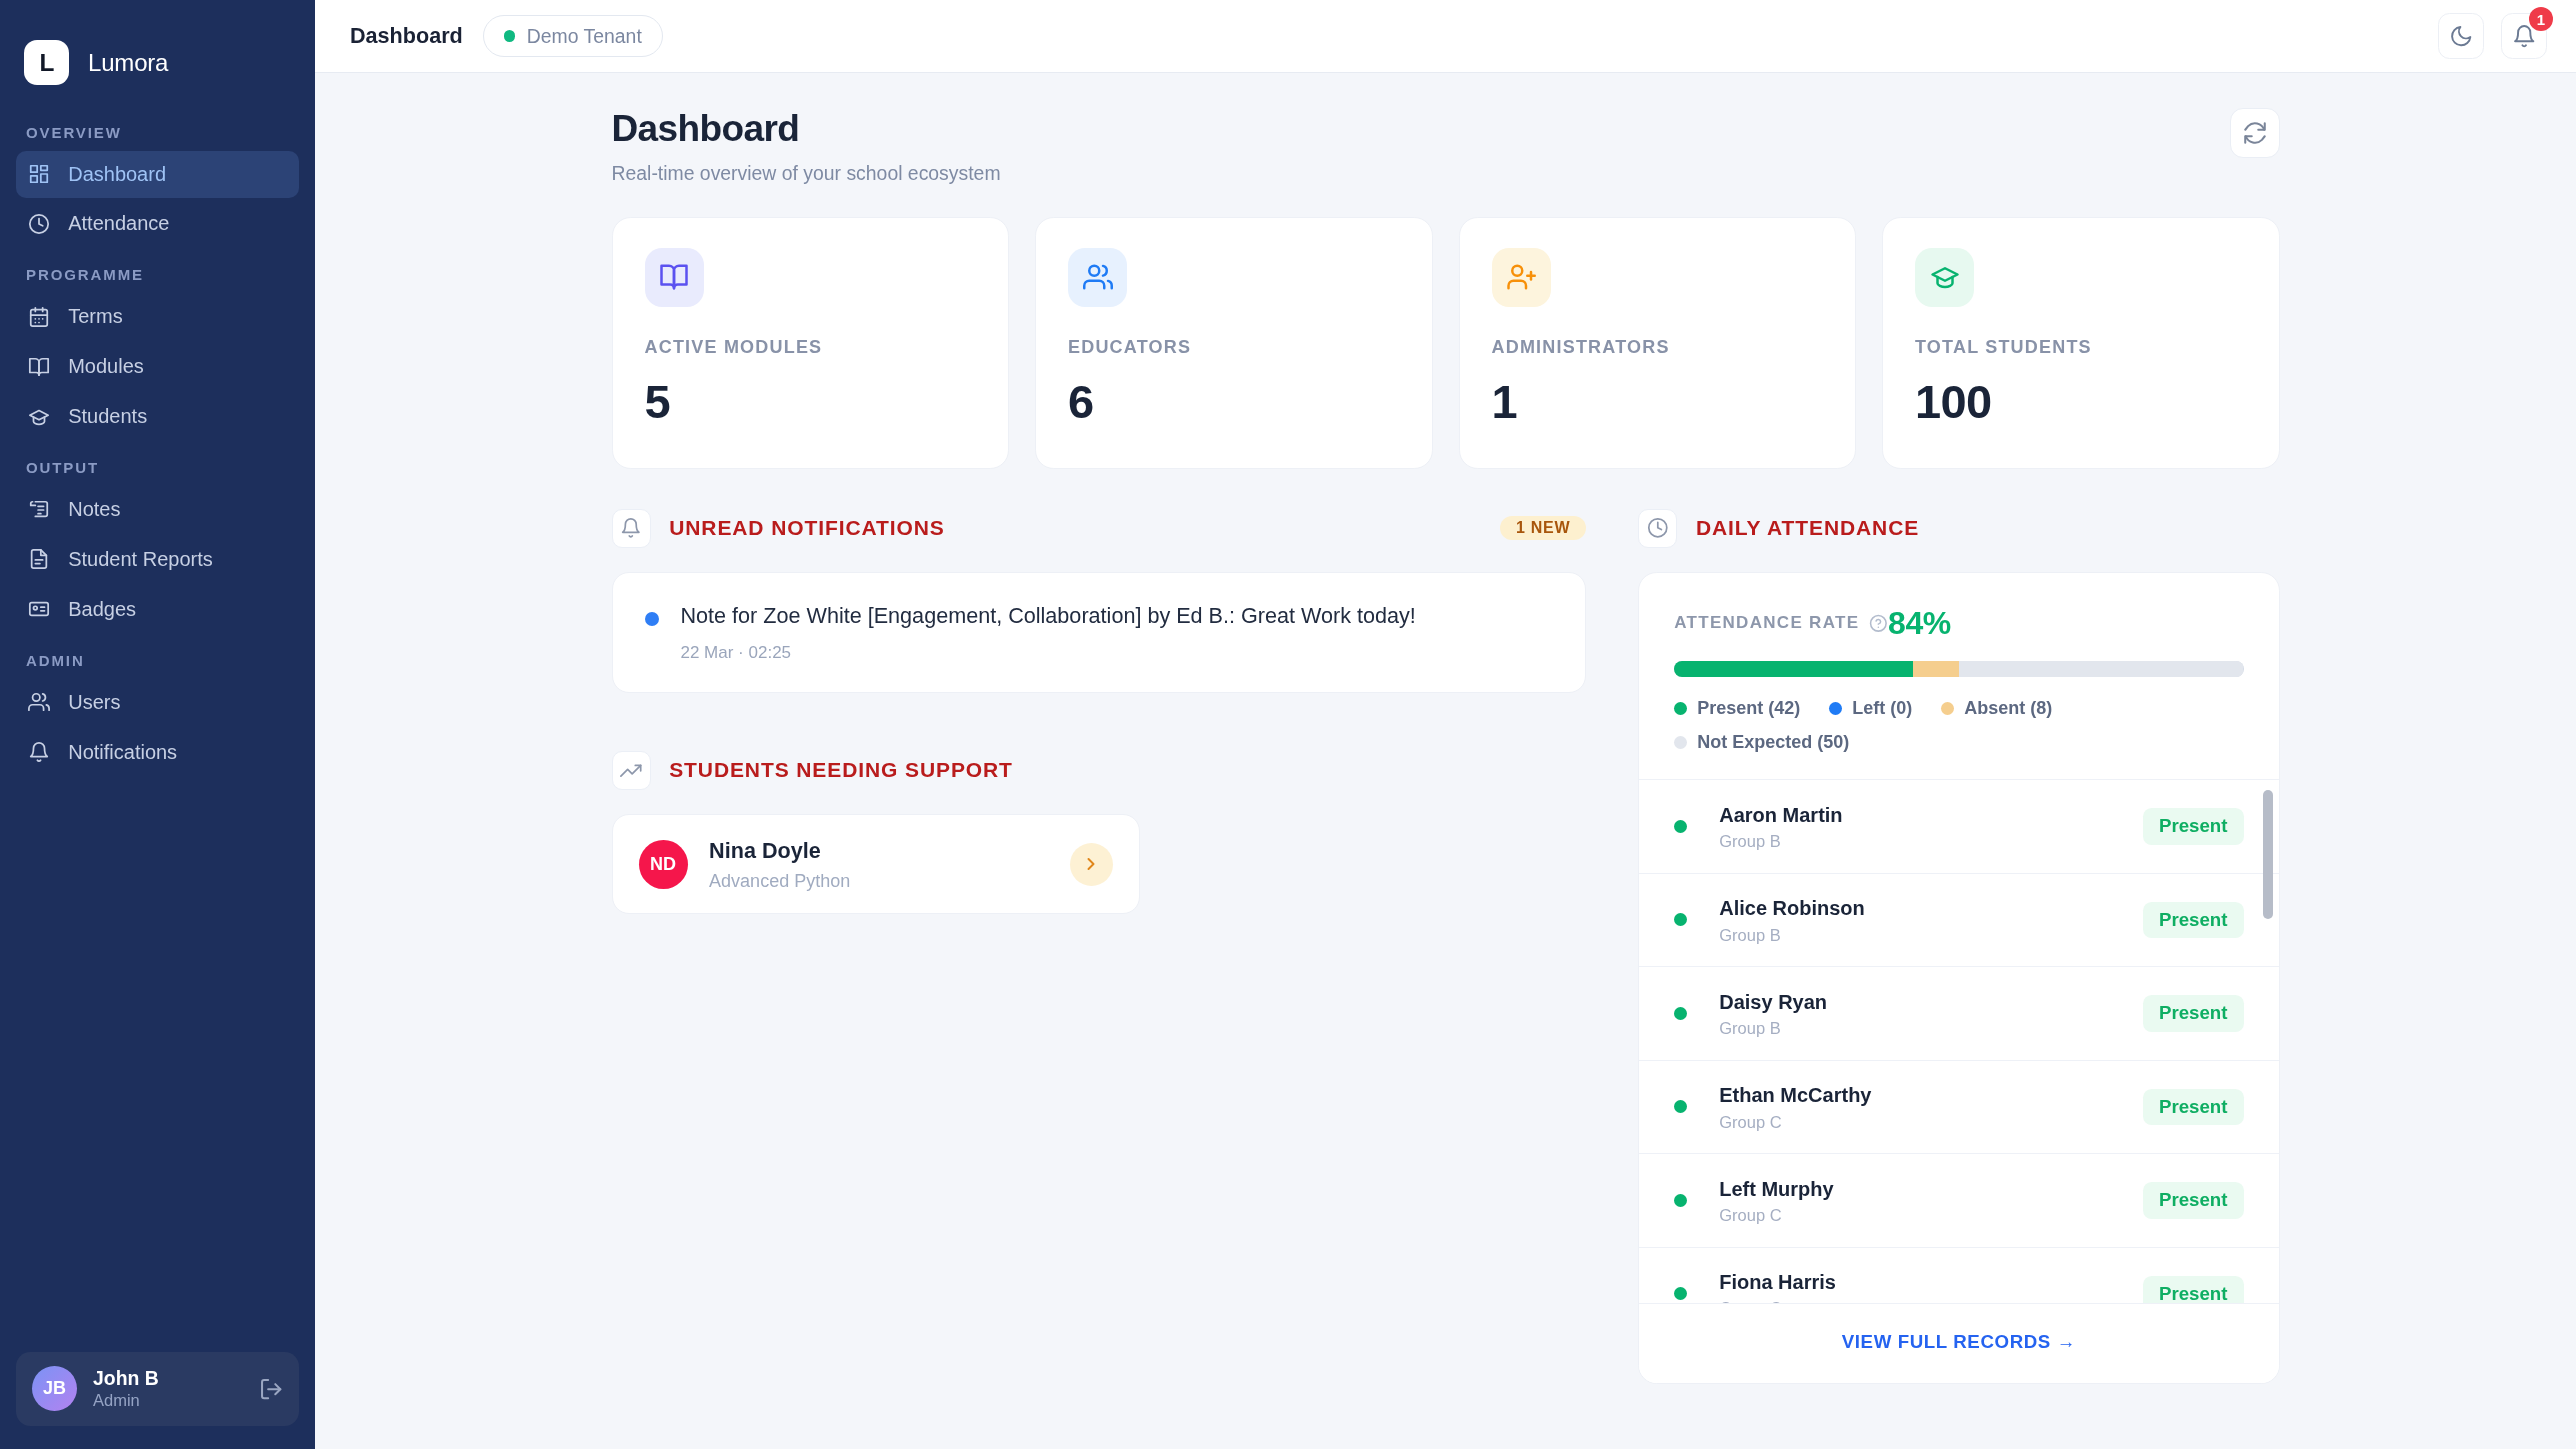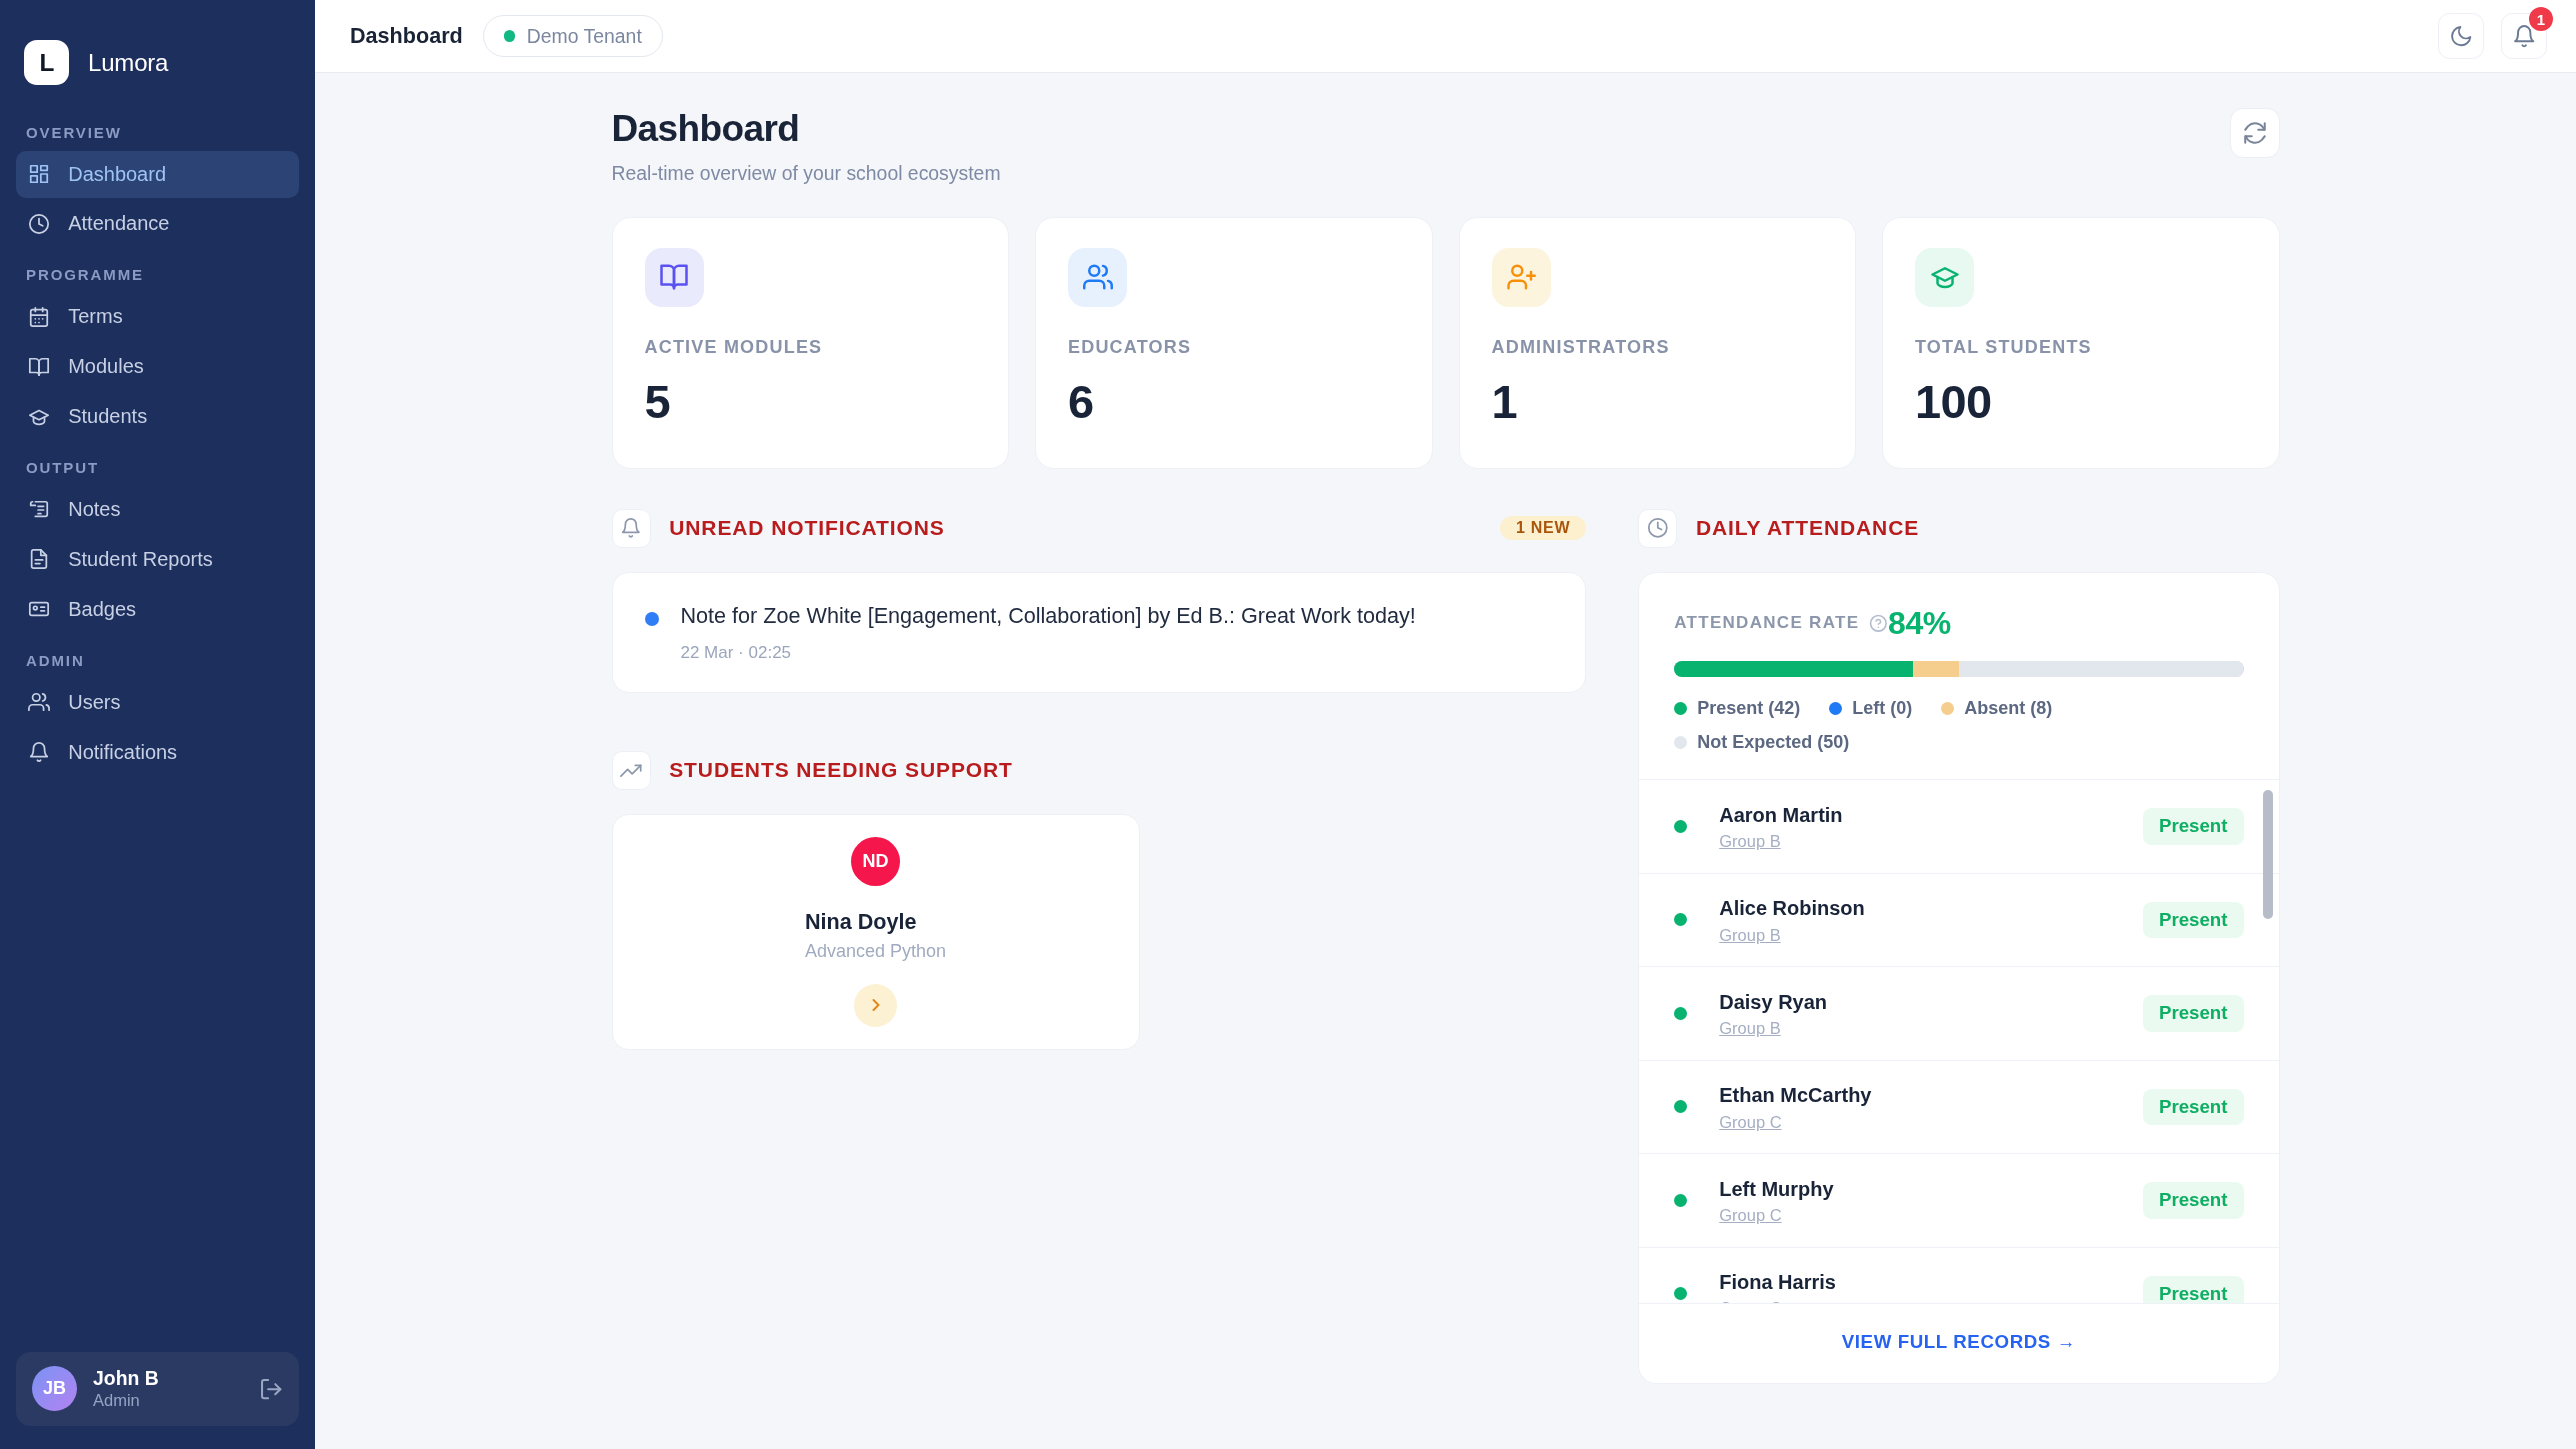--- a/index.html
+++ b/index.html
@@ -147,21 +147,21 @@
     padding: 29px 32px; display: flex; gap: 21.6px; align-items: flex-start;
   }
   .notif-dot { width: 14.4px; height: 14.4px; border-radius: 50%; background: #2f7ef5; margin-top: 10px; flex: 0 0 14.4px; }
   .notif-text { font-size: 21.6px; color: #222c40; font-weight: 400; line-height: 1.3; }
   .notif-time { font-size: 17px; color: #9aa5bb; margin-top: 13px; }
 
   .support-wrap { margin-top: 58px; }
   .support-card {
     background: #ffffff; border: 0.7px solid #edf0f6; border-radius: 17px;
     padding: 21.6px 26px; display: flex; align-items: center; gap: 21.6px;
-    width: 528px; cursor: pointer; flex-direction: column;
+    width: 528px; cursor: pointer;
   }
   .support-avatar {
     width: 49px; height: 49px; border-radius: 50%; flex: 0 0 49px;
     background: #f5164b; color: #fff; font-size: 18px; font-weight: 700;
     display: flex; align-items: center; justify-content: center;
   }
   .support-meta { flex: 1 1 auto; min-width: 0; }
   .support-name { font-size: 21.6px; font-weight: 700; color: #1a2438; line-height: 1.3; }
   .support-module { font-size: 18px; color: #a0abc0; margin-top: 5.8px; }
   .support-chev {
@@ -191,21 +191,21 @@
   .legend-dot { width: 13px; height: 13px; border-radius: 50%; flex: 0 0 13px; }
 
   .att-list { flex: 1 1 auto; overflow: hidden; position: relative; }
   .att-row {
     display: flex; align-items: center; justify-content: space-between;
     padding: 21.6px 35px; border-bottom: 0.7px solid #eef1f7; gap: 14.4px;
   }
   .att-row-left { display: flex; align-items: center; gap: 32px; min-width: 0; }
   .att-status-dot { width: 13px; height: 13px; border-radius: 50%; flex: 0 0 13px; }
   .att-name { font-size: 20px; font-weight: 700; color: #1a2438; line-height: 1.3; }
-  .att-group { font-size: 16.5px; color: #a5aec2; margin-top: 4.3px; text-decoration: underline; }
+  .att-group { font-size: 16.5px; color: #a5aec2; margin-top: 4.3px; }
   .att-badge {
     font-size: 18.7px; font-weight: 600; padding: 7.2px 16px; border-radius: 8.6px;
     background: #eafaf1; color: #0fae63; white-space: nowrap;
   }
   .scrollbar-track { position: absolute; right: 5.8px; top: 10px; width: 10px; bottom: 10px; }
   .scrollbar-thumb { width: 10px; height: 129px; border-radius: 718px; background: #b6bcc8; cursor: pointer; }
 
   .att-footer { padding: 27px 0 30px 0; text-align: center; border-top: 0.7px solid #eef1f7; background:#fff; }
   .att-footer a {
     font-size: 18.7px; font-weight: 700; letter-spacing: 0.6px;

